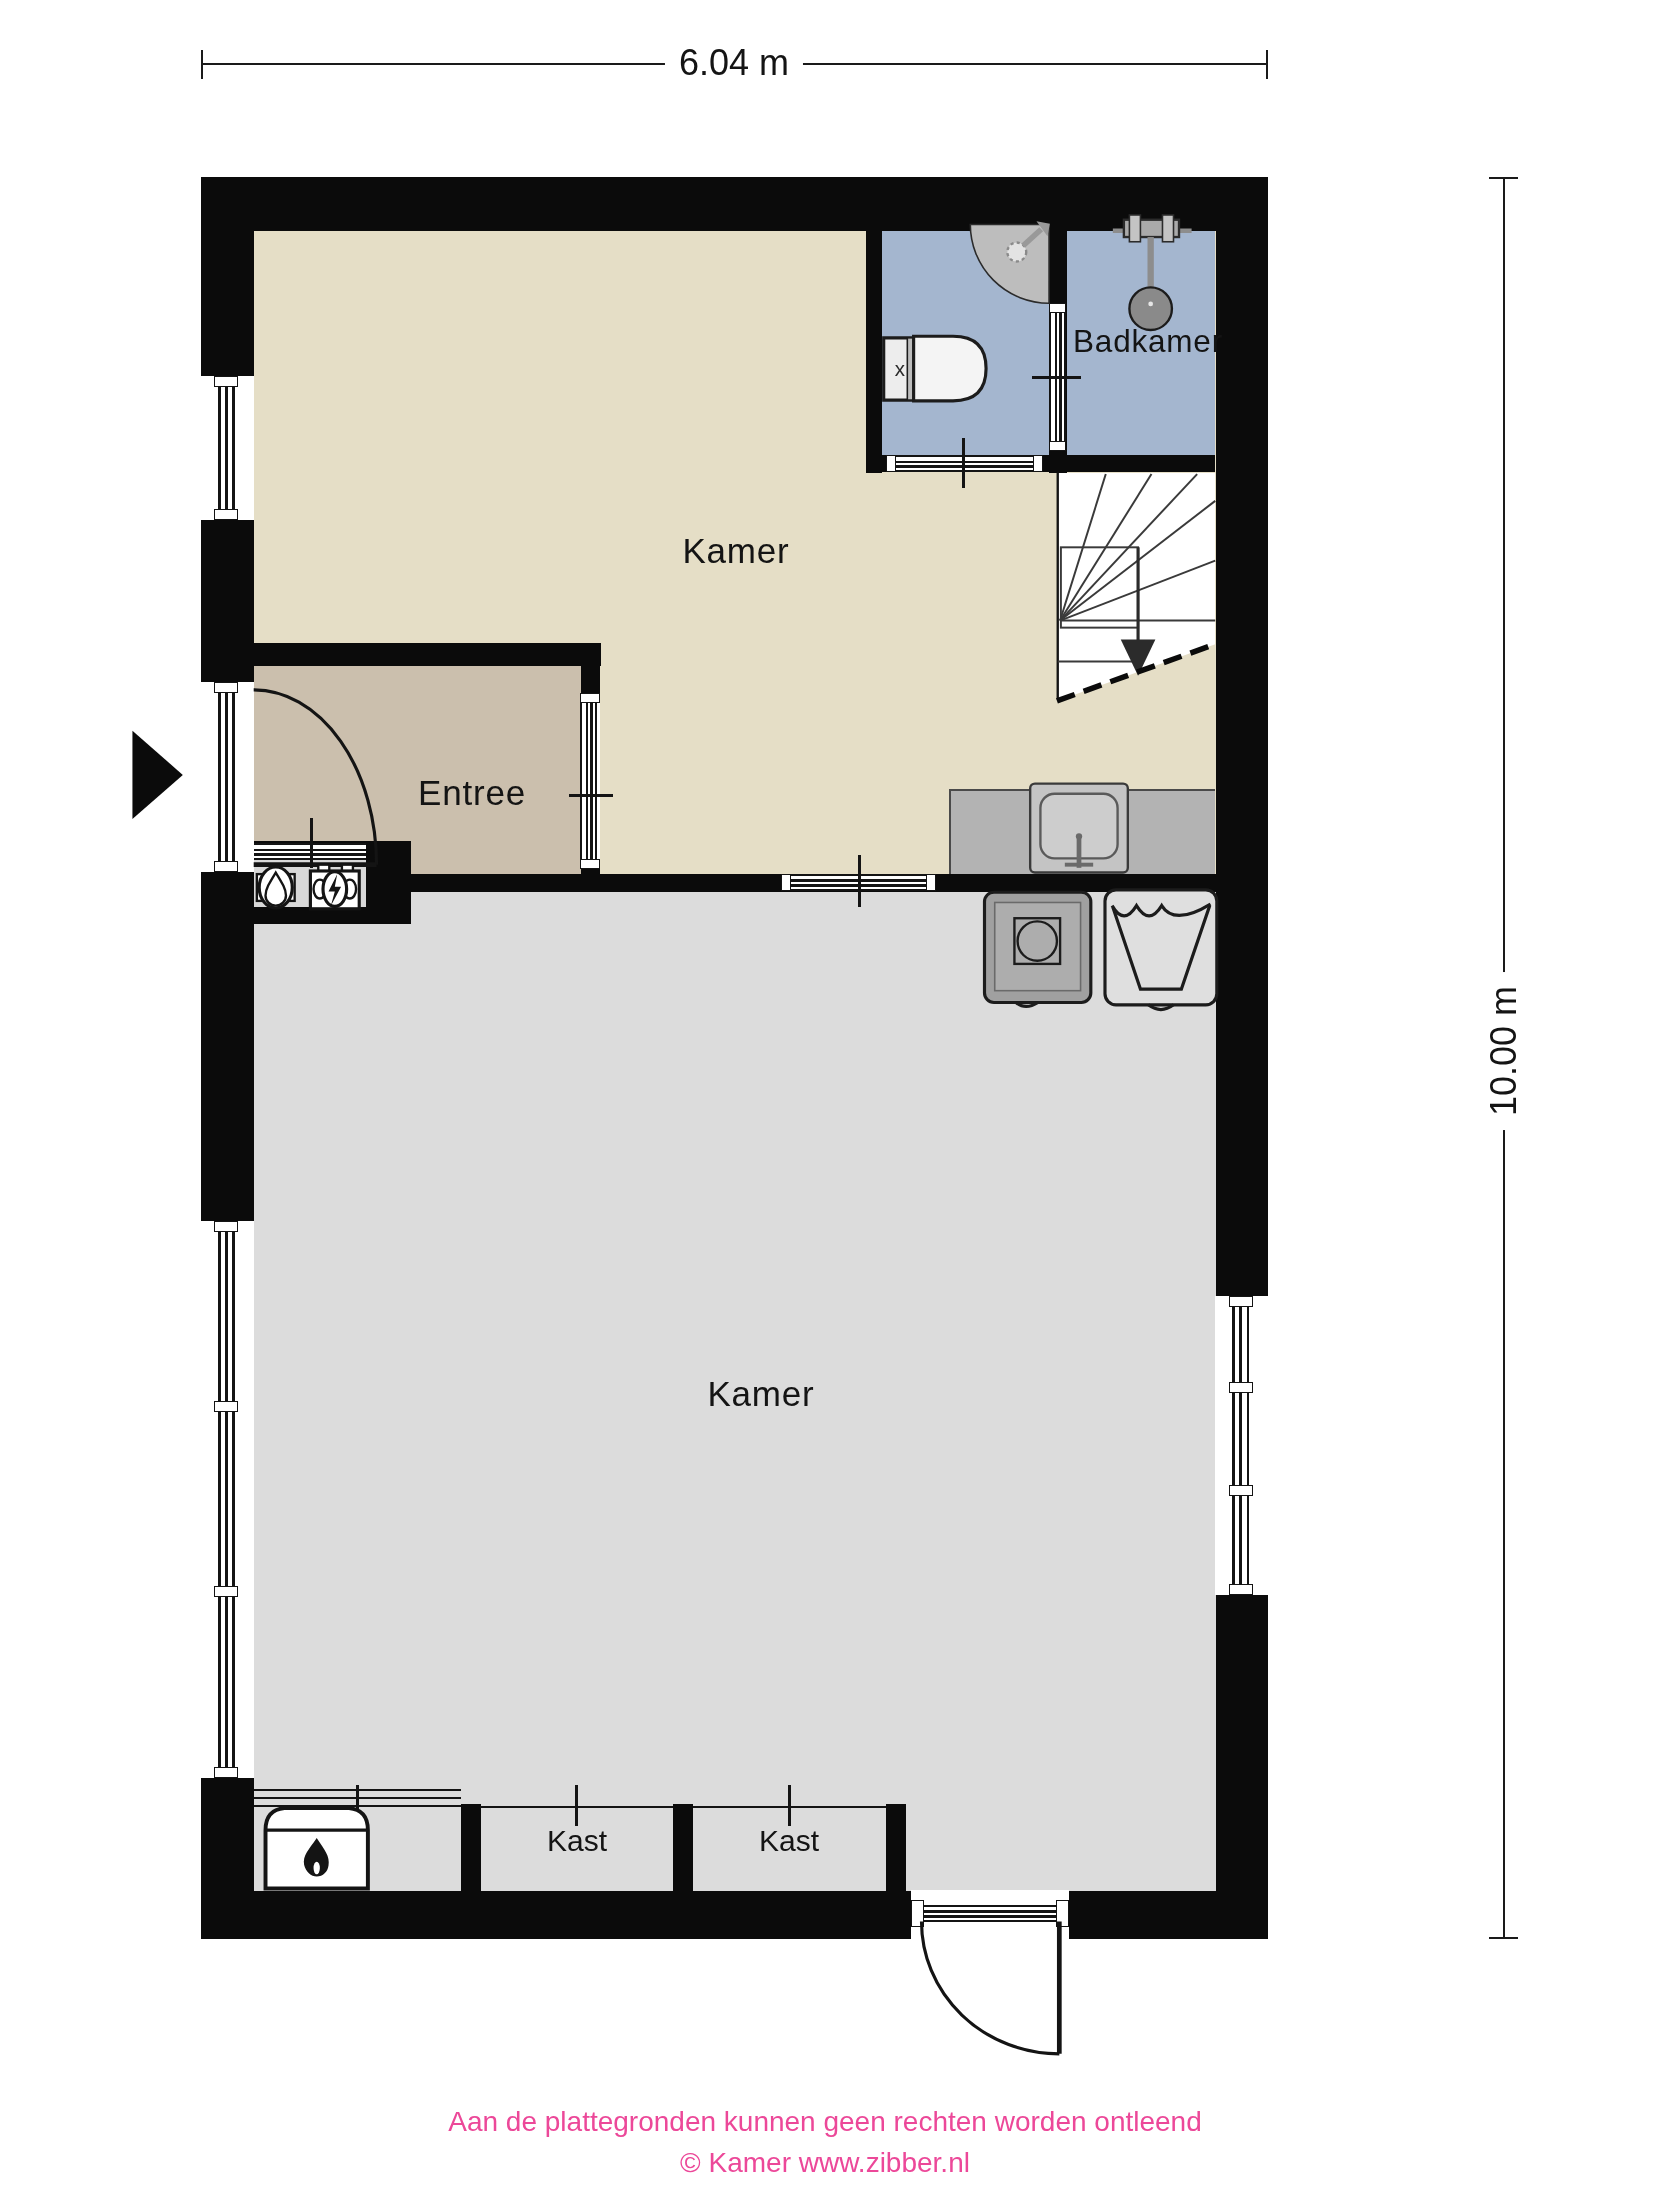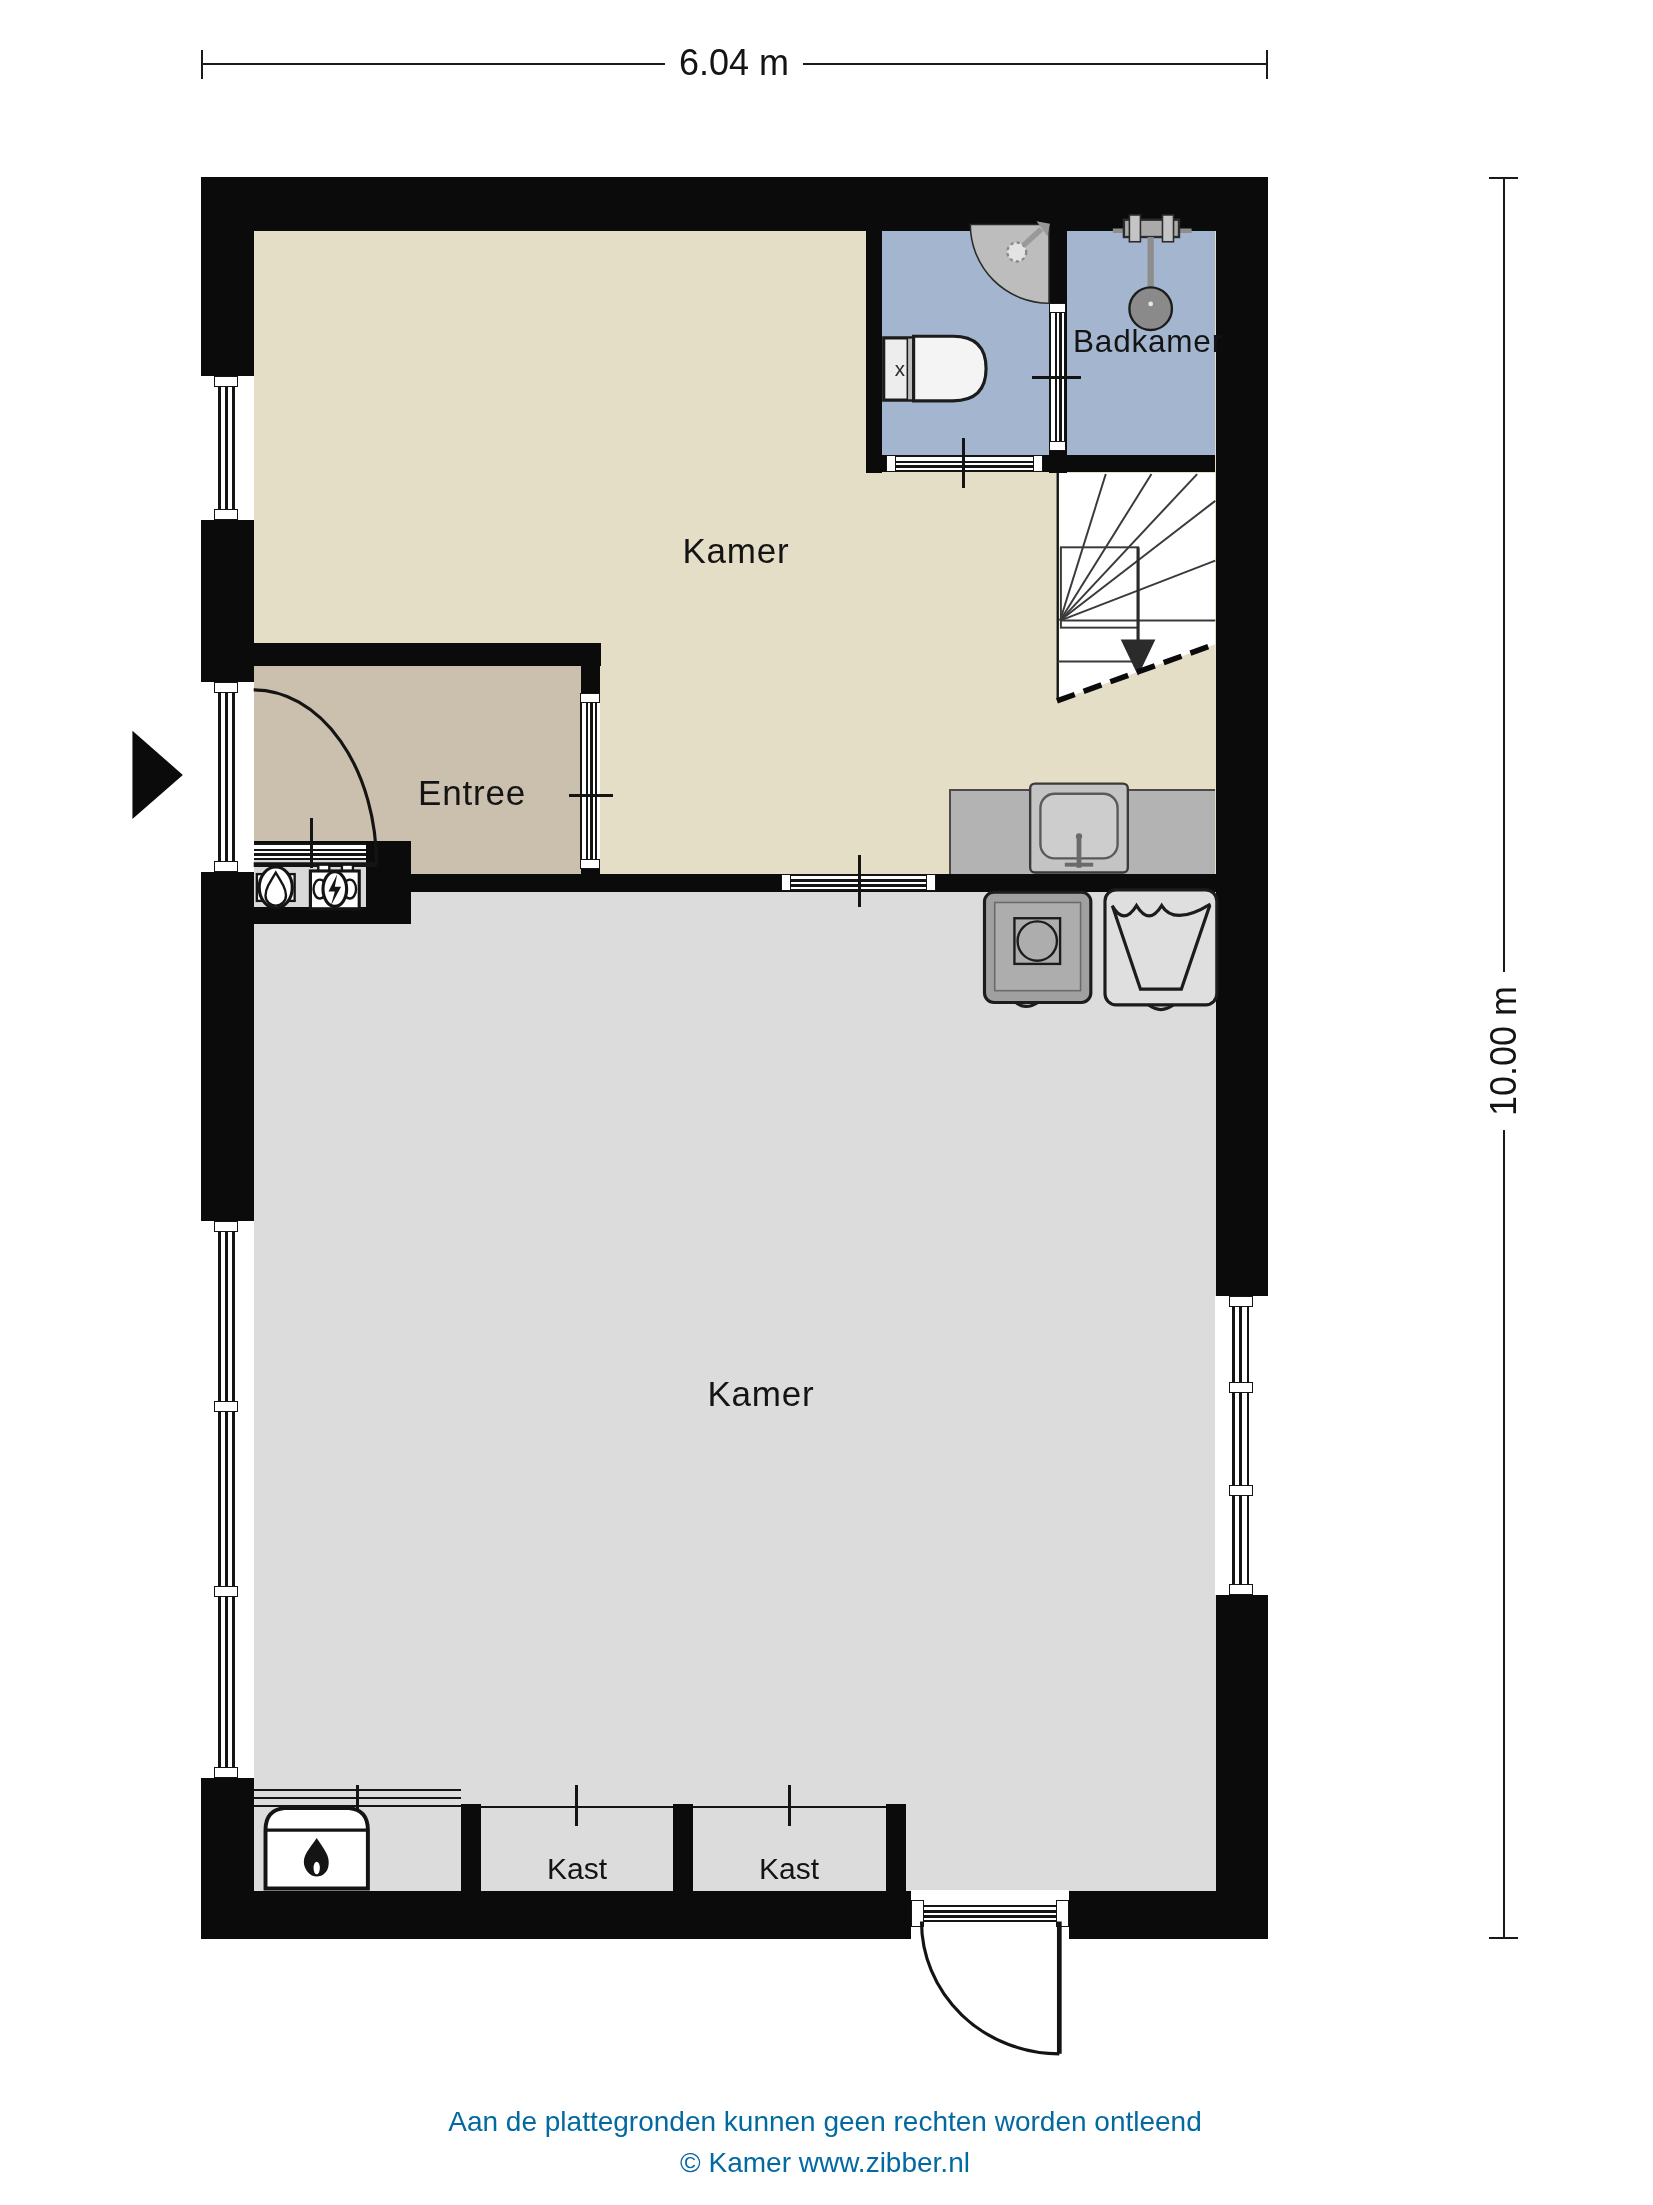--- a/index.html
+++ b/index.html
@@ -4,24 +4,24 @@
 <style>
   html,body{margin:0;padding:0;background:#fff;}
   #canvas{position:relative;width:1654px;height:2205px;background:#fff;overflow:hidden;
           font-family:"Liberation Sans",sans-serif;}
   .abs{position:absolute;}
   .wall{position:absolute;background:#0b0b0b;}
   .floor{position:absolute;}
   .label{position:absolute;transform:translate(-50%,-50%);color:#141414;white-space:nowrap;
          font-family:"Liberation Sans",sans-serif;}
   .room-label{font-size:35px;letter-spacing:0.8px;}
-  .kast-label{font-size:30px;margin-top:28px;}
+  .kast-label{font-size:30px;}
   .dim-label{font-size:36px;background:#fff;padding:0 14px;}
   .dim-line{position:absolute;background:#1a1a1a;}
-  .footer-line{position:absolute;transform:translate(-50%,-50%);color:#0369a1;font-size:28px;}
+  .footer-line{position:absolute;transform:translate(-50%,-50%);color:#ec4899;font-size:28px;}
   .window{position:absolute;background:#fff;}
   
   .glass-v{background:linear-gradient(to right,#fff 0 17.3px,#141414 17.3px 19.7px,#fff 19.7px 24.4px,
            #141414 24.4px 27px,#fff 27px 31.5px,#141414 31.5px 34px,#fff 34px 100%);}
   
   .glass-h4{background:linear-gradient(to bottom,#141414 0 2.4px,#fff 2.4px 5.5px,#141414 5.5px 7.9px,
             #fff 7.9px 10.2px,#141414 10.2px 12.6px,#fff 12.6px 15px,#141414 15px 17.3px,#fff 17.3px 100%);}
   
   .glass-v4{background:linear-gradient(to right,#141414 0 2.4px,#fff 2.4px 5.5px,#141414 5.5px 7.9px,
             #fff 7.9px 10.2px,#141414 10.2px 12.6px,#fff 12.6px 15px,#141414 15px 17.3px,#fff 17.3px 100%);}

